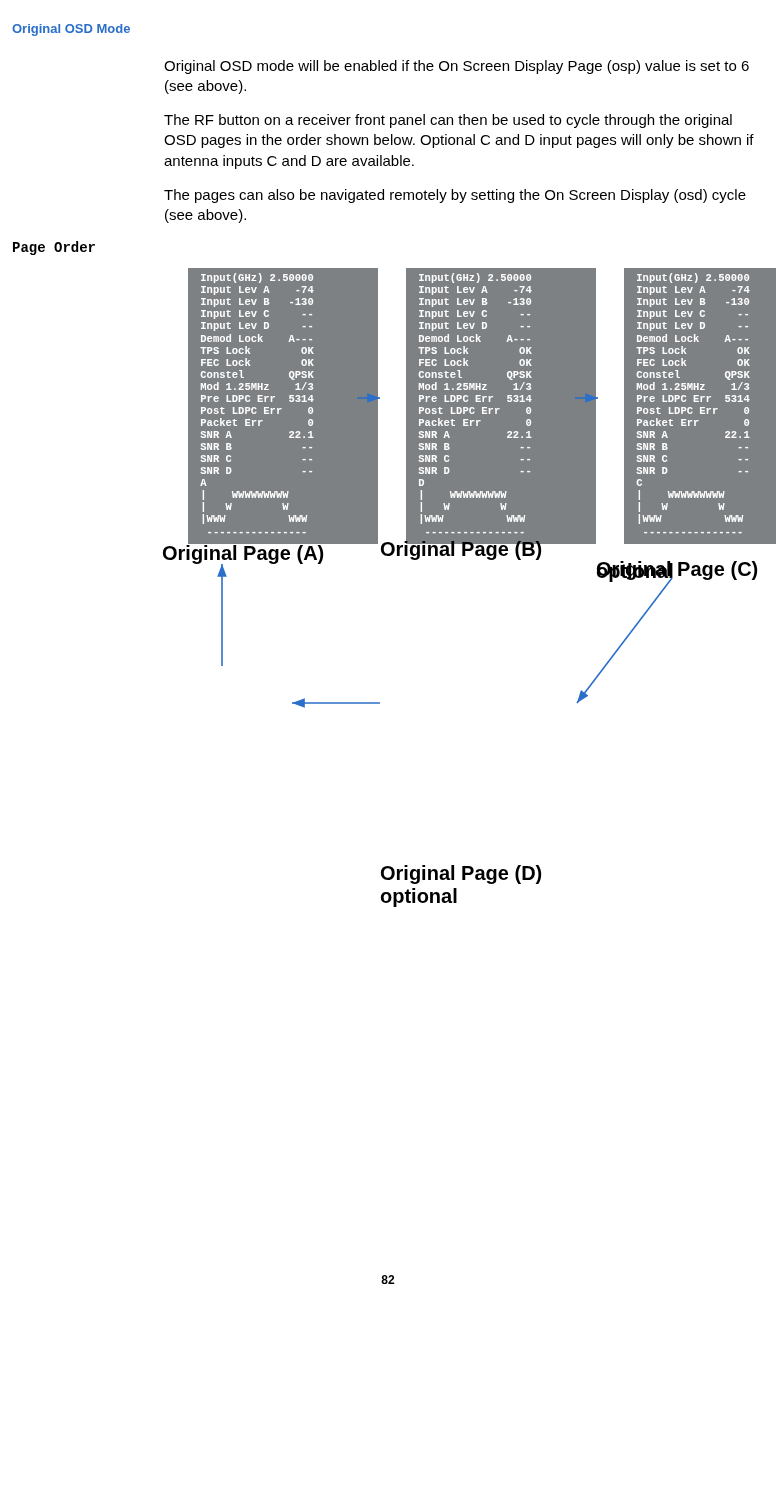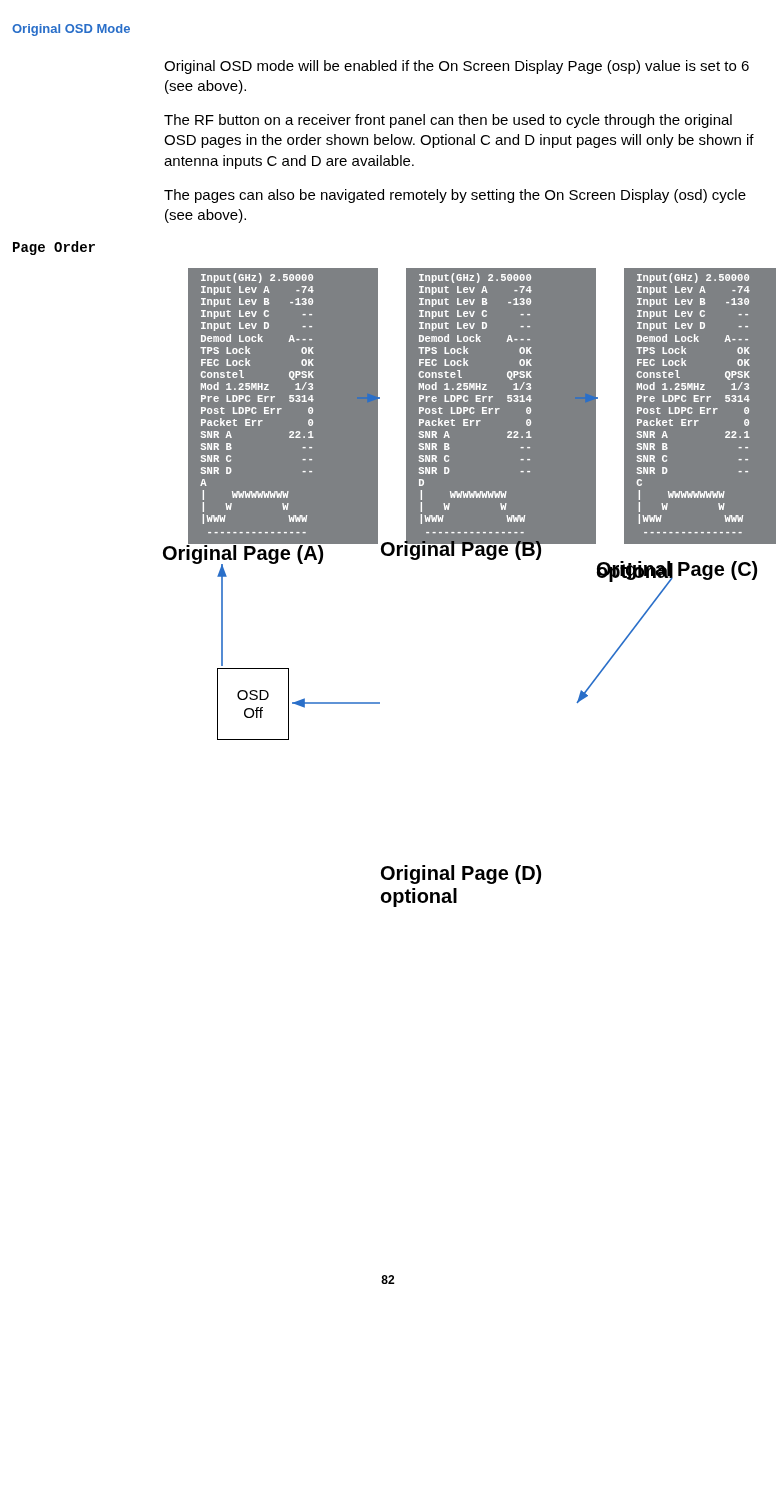--- a/index.html
+++ b/index.html
@@ -187,24 +187,20 @@
  |WWW          WWW
   ----------------</span></div>
 
   <div class="caption" style="left:150px; top:272px;">Original Page (A)</div>
   <div class="caption" style="left:368px; top:268px;">Original Page (B)</div>
   <div class="caption" style="left:584px; top:288px;">Original Page (C)</div>
   <div class="caption" style="left:584px; top:290px;">optional</div>
   <div class="caption" style="left:368px; top:592px;">Original Page (D)</div>
   <div class="caption" style="left:368px; top:615px;">optional</div>
 
-  <div class="osd-off" style="left:205px; top:400px;">
-    <span>OSD</span>
-    <span>Off</span>
-  </div>
 
   <svg class="arrows">
     <defs>
       <marker id="ah" markerWidth="10" markerHeight="10" refX="8" refY="3" orient="auto">
         <path d="M0,0 L8,3 L0,6 Z" fill="#2a6fc9"></path>
       </marker>
     </defs>
 
     <line x1="345" y1="130" x2="368" y2="130" stroke="#2a6fc9" stroke-width="1.6" marker-end="url(#ah)"></line>
 

